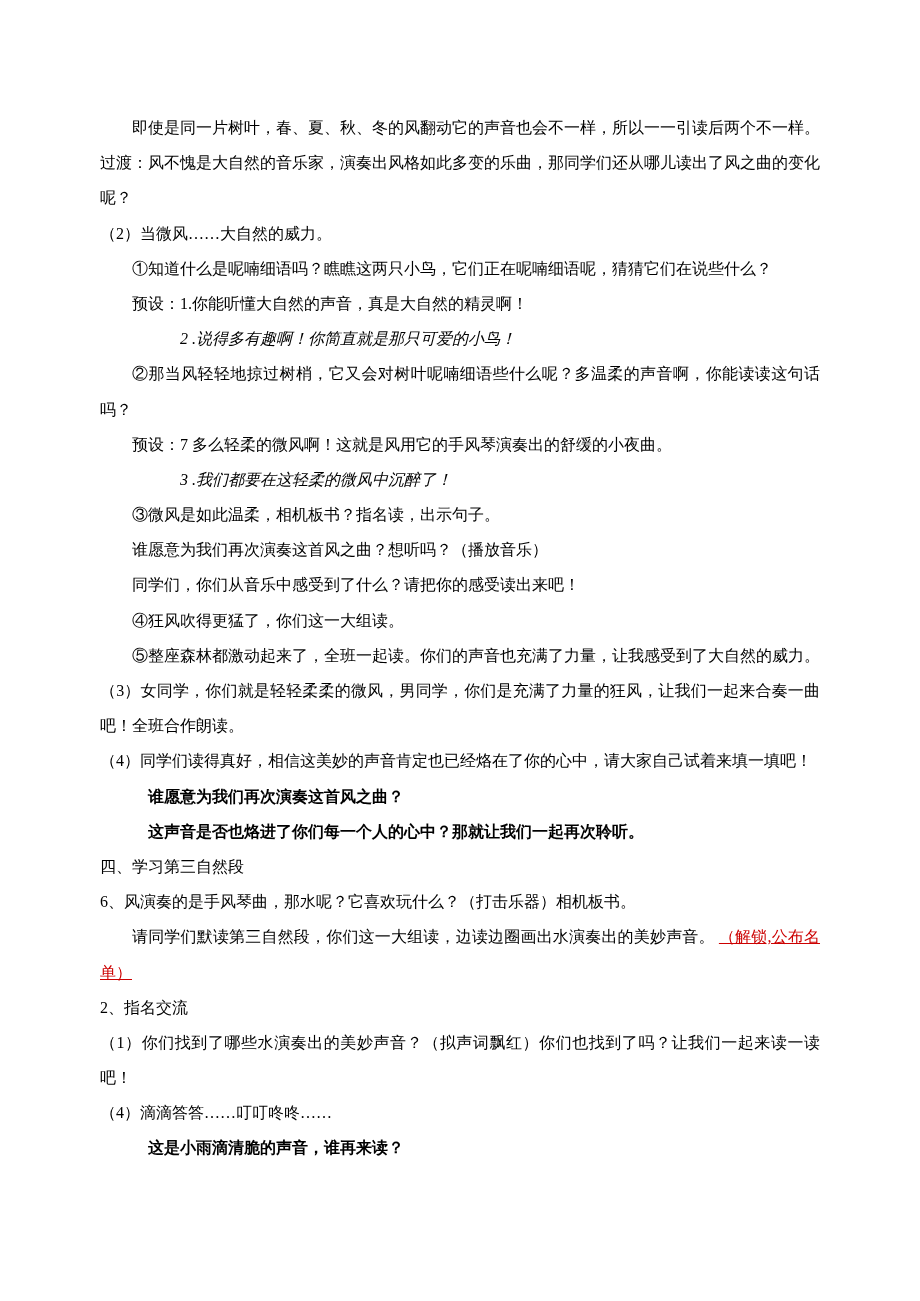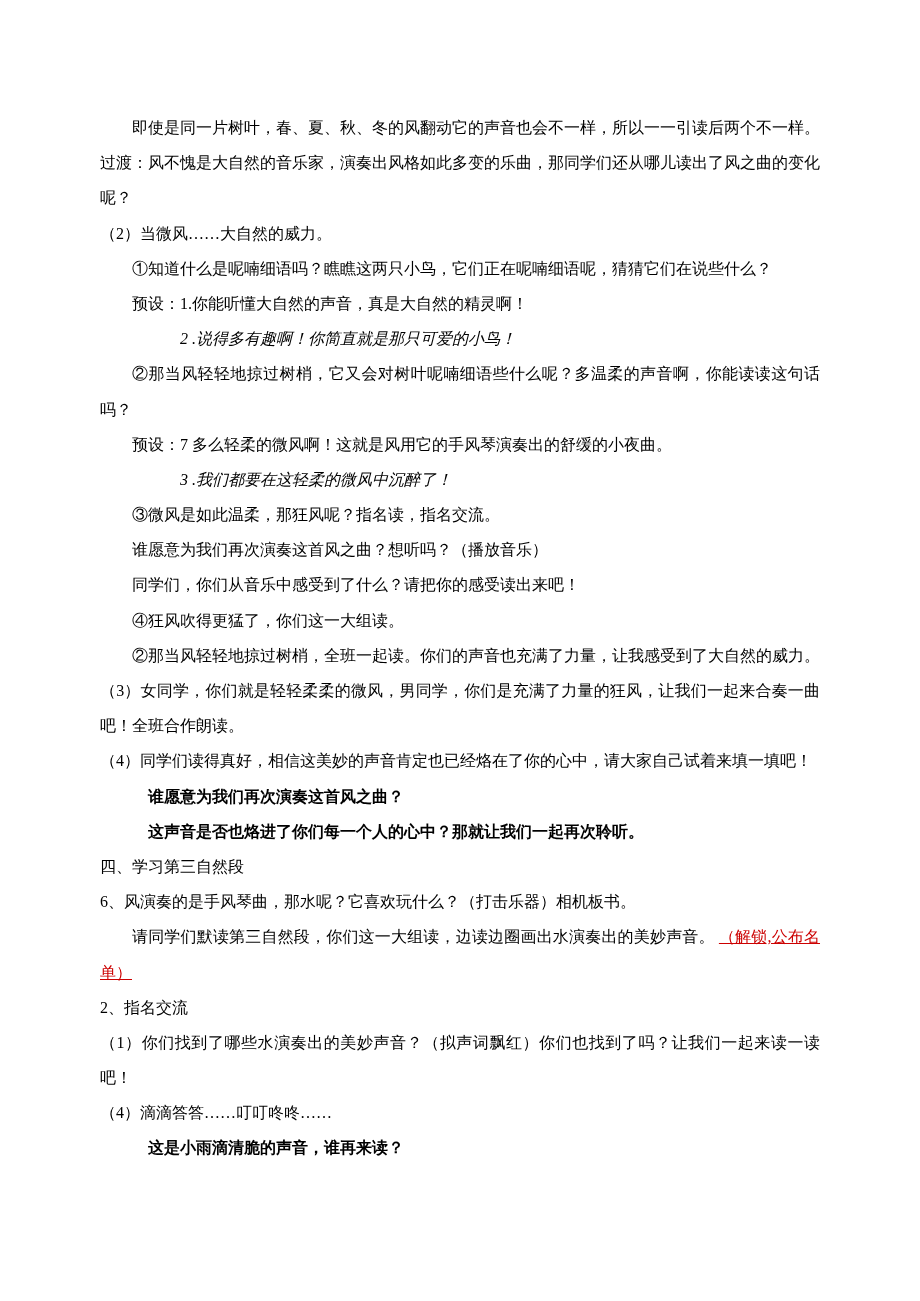--- a/index.html
+++ b/index.html
@@ -46,25 +46,25 @@
 
 <div class="para indent-1">即使是同一片树叶，春、夏、秋、冬的风翻动它的声音也会不一样，所以一一引读后两个不一样。</div>
 <div class="para no-indent">过渡：风不愧是大自然的音乐家，演奏出风格如此多变的乐曲，那同学们还从哪儿读出了风之曲的变化呢？</div>
 <div class="para no-indent">（2）当微风……大自然的威力。</div>
 <div class="para indent-1">①知道什么是呢喃细语吗？瞧瞧这两只小鸟，它们正在呢喃细语呢，猜猜它们在说些什么？</div>
 <div class="para indent-1">预设：1.你能听懂大自然的声音，真是大自然的精灵啊！</div>
 <div class="para indent-3">2 .说得多有趣啊！你简直就是那只可爱的小鸟！</div>
 <div class="para indent-1">②那当风轻轻地掠过树梢，它又会对树叶呢喃细语些什么呢？多温柔的声音啊，你能读读这句话吗？</div>
 <div class="para indent-1">预设：7 多么轻柔的微风啊！这就是风用它的手风琴演奏出的舒缓的小夜曲。</div>
 <div class="para indent-3">3 .我们都要在这轻柔的微风中沉醉了！</div>
-<div class="para indent-1">③微风是如此温柔，那狂风呢？指名读，指名交流。</div>
+<div class="para indent-1">③微风是如此温柔，相机板书？指名读，出示句子。</div>
 <div class="para indent-1">谁愿意为我们再次演奏这首风之曲？想听吗？（播放音乐）</div>
 <div class="para indent-1">同学们，你们从音乐中感受到了什么？请把你的感受读出来吧！</div>
 <div class="para indent-1">④狂风吹得更猛了，你们这一大组读。</div>
-<div class="para indent-1">②那当风轻轻地掠过树梢，全班一起读。你们的声音也充满了力量，让我感受到了大自然的威力。</div>
+<div class="para indent-1">⑤整座森林都激动起来了，全班一起读。你们的声音也充满了力量，让我感受到了大自然的威力。</div>
 <div class="para no-indent">（3）女同学，你们就是轻轻柔柔的微风，男同学，你们是充满了力量的狂风，让我们一起来合奏一曲吧！全班合作朗读。</div>
 <div class="para no-indent">（4）同学们读得真好，相信这美妙的声音肯定也已经烙在了你的心中，请大家自己试着来填一填吧！</div>
 <div class="para indent-2">谁愿意为我们再次演奏这首风之曲？</div>
 <div class="para indent-2">这声音是否也烙进了你们每一个人的心中？那就让我们一起再次聆听。</div>
 <div class="para no-indent">四、学习第三自然段</div>
 <div class="para no-indent">6、风演奏的是手风琴曲，那水呢？它喜欢玩什么？（打击乐器）相机板书。</div>
 <div class="para indent-1">
   <span>请同学们默读第三自然段，你们这一大组读，边读边圈画出水演奏出的美妙声音。</span>
   <span class="red-text underline">（解锁,公布名单）</span>
 </div>

